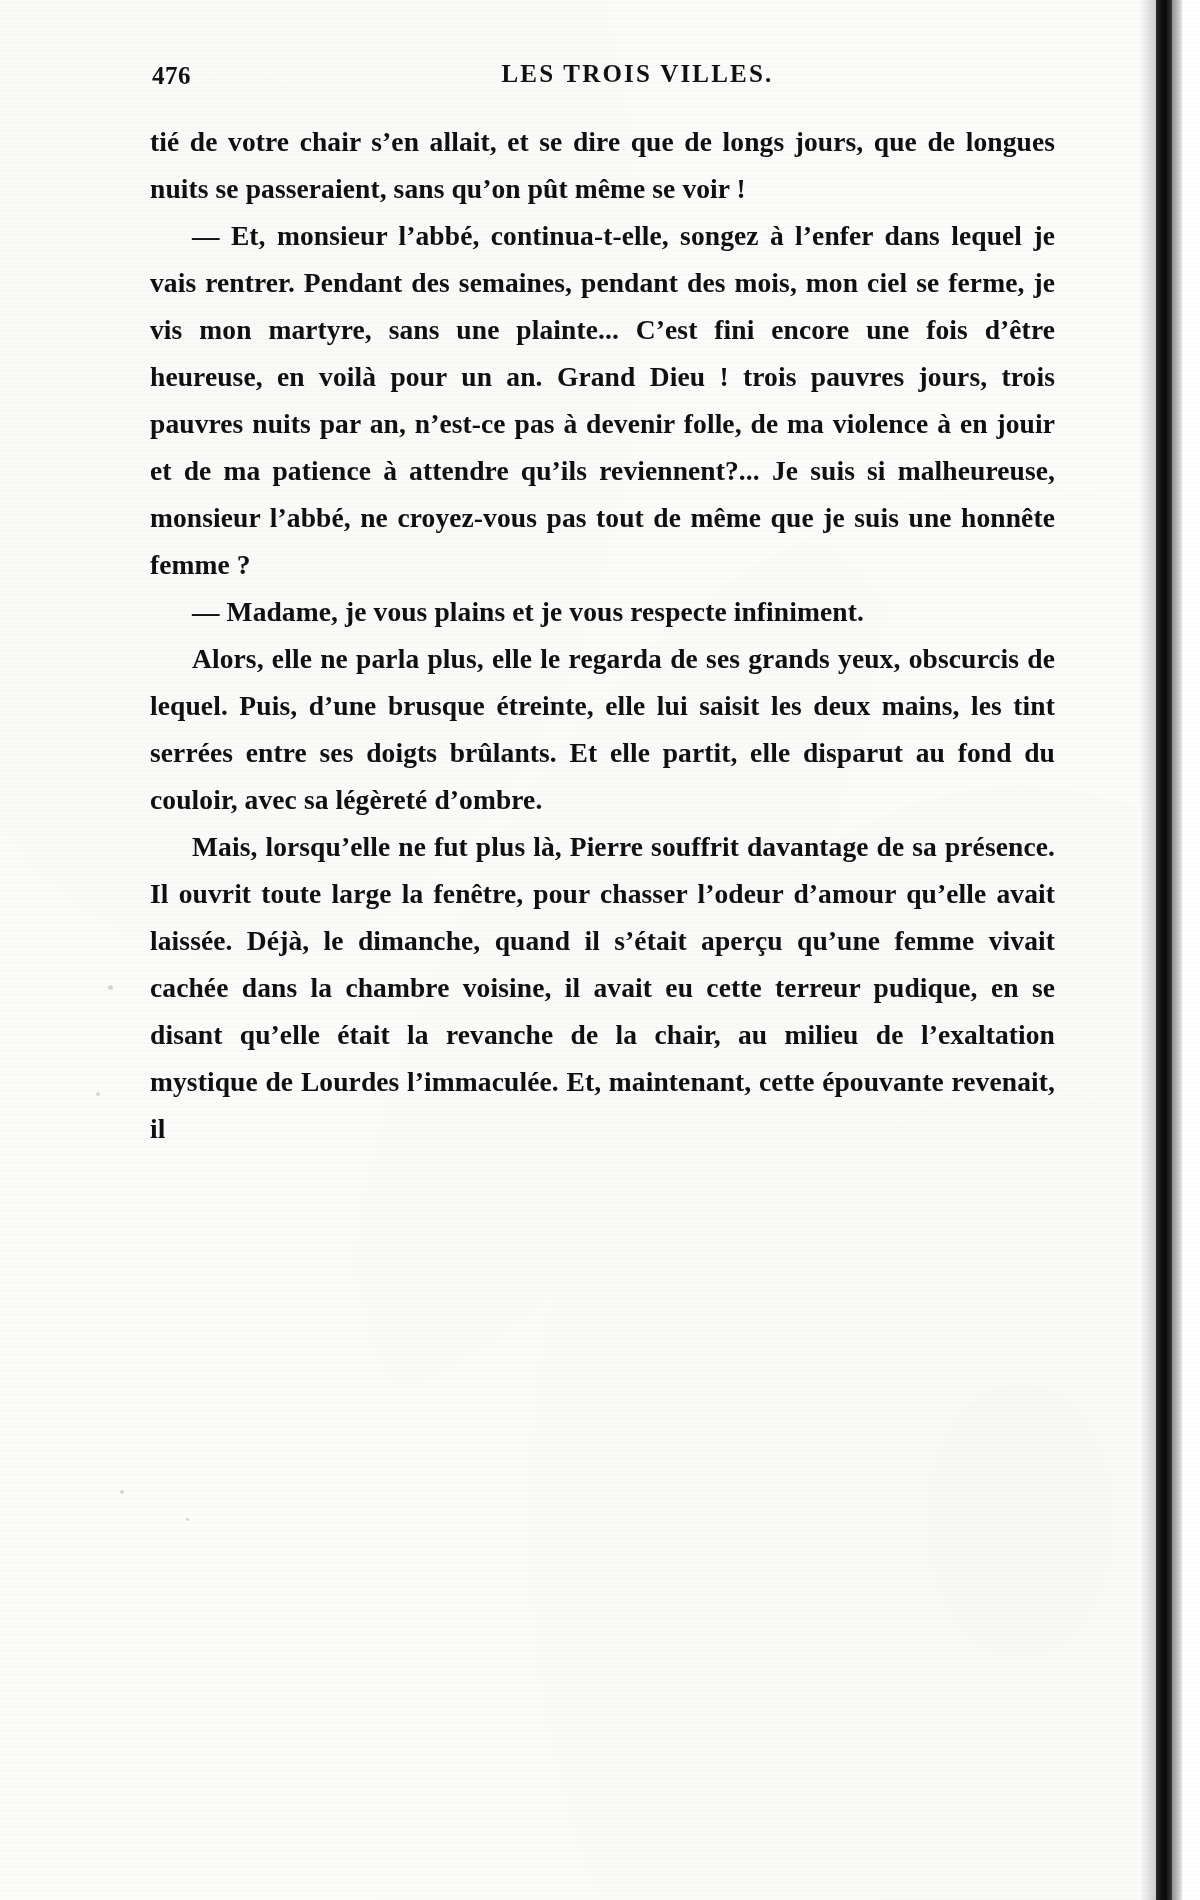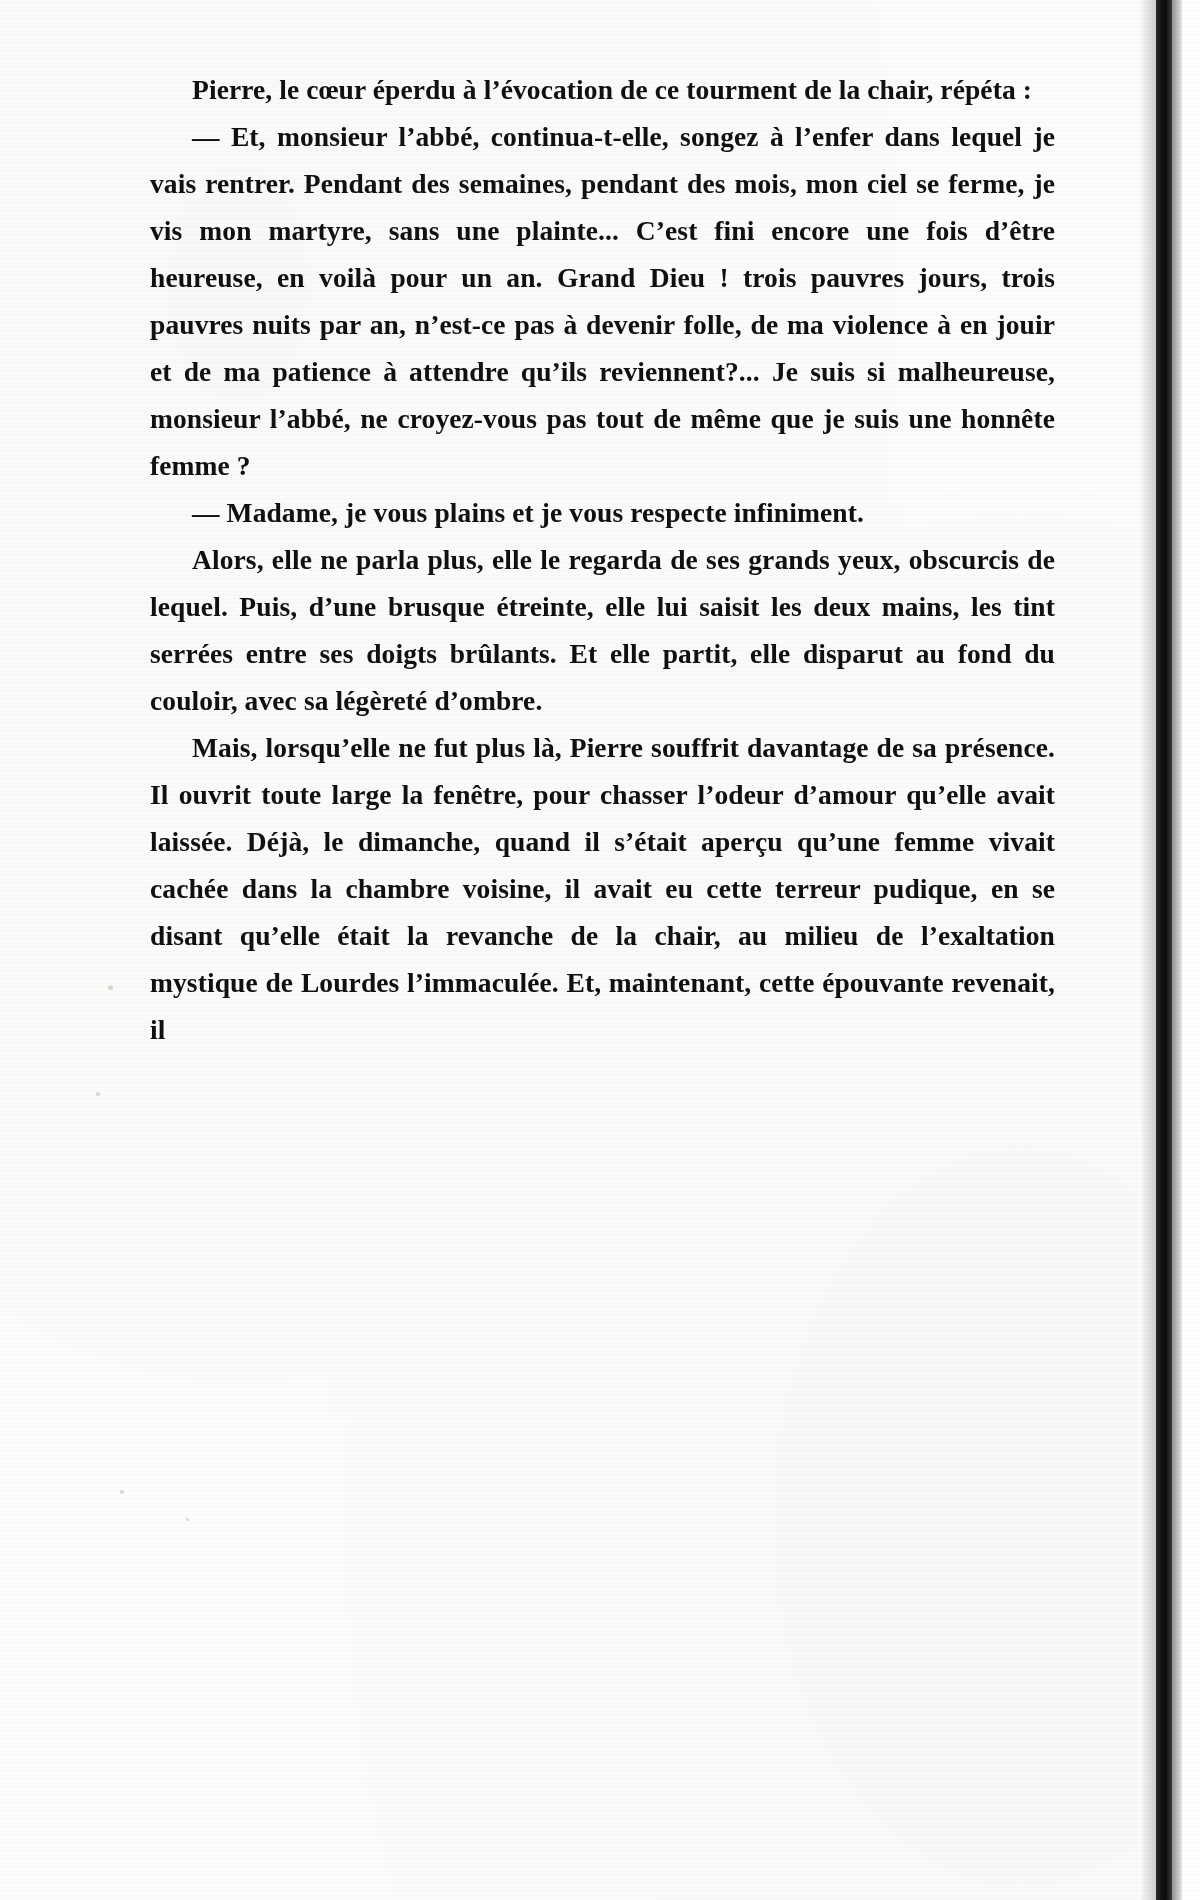--- a/index.html
+++ b/index.html
@@ -152,23 +152,27 @@
 <div class="page">
   <div class="paper-tone"></div>
 
   <div class="speck" style="left:108px; top:985px; width:5px; height:5px;"></div>
   <div class="speck" style="left:96px; top:1092px; width:4px; height:4px;"></div>
   <div class="speck" style="left:120px; top:1490px; width:4px; height:4px;"></div>
   <div class="speck" style="left:186px; top:1518px; width:3px; height:3px;"></div>
 
   <div class="text-block">
 
+    <div class="running-head">
+      <div class="folio">476</div>
+      <div class="head-title">LES TROIS VILLES.</div>
+    </div>
 
     <div class="body-text">
-      <p class="indent">Pierre, le cœur éperdu à l’évocation de ce tourment de la chair, répéta :</p>
+      <p class="noindent">tié de votre chair s’en allait, et se dire que de longs jours, que de longues nuits se passeraient, sans qu’on pût même se voir !</p>
       <p class="indent">— Et, monsieur l’abbé, continua-t-elle, songez à l’enfer dans lequel je vais rentrer. Pendant des semaines, pendant des mois, mon ciel se ferme, je vis mon martyre, sans une plainte... C’est fini encore une fois d’être heureuse, en voilà pour un an. Grand Dieu ! trois pauvres jours, trois pauvres nuits par an, n’est-ce pas à devenir folle, de ma violence à en jouir et de ma patience à attendre qu’ils reviennent?... Je suis si malheureuse, monsieur l’abbé, ne croyez-vous pas tout de même que je suis une honnête femme ?</p>
       <p class="indent">— Madame, je vous plains et je vous respecte infiniment.</p>
       <p class="indent">Alors, elle ne parla plus, elle le regarda de ses grands yeux, obscurcis de lequel. Puis, d’une brusque étreinte, elle lui saisit les deux mains, les tint serrées entre ses doigts brûlants. Et elle partit, elle disparut au fond du couloir, avec sa légèreté d’ombre.</p>
       <p class="indent">Mais, lorsqu’elle ne fut plus là, Pierre souffrit davantage de sa présence. Il ouvrit toute large la fenêtre, pour chasser l’odeur d’amour qu’elle avait laissée. Déjà, le dimanche, quand il s’était aperçu qu’une femme vivait cachée dans la chambre voisine, il avait eu cette terreur pudique, en se disant qu’elle était la revanche de la chair, au milieu de l’exaltation mystique de Lourdes l’immaculée. Et, maintenant, cette épouvante revenait, il</p>
     </div>
   </div>
 
   <div class="gutter">
     <div class="gutter-fade"></div>
     <div class="gutter-band"></div>

